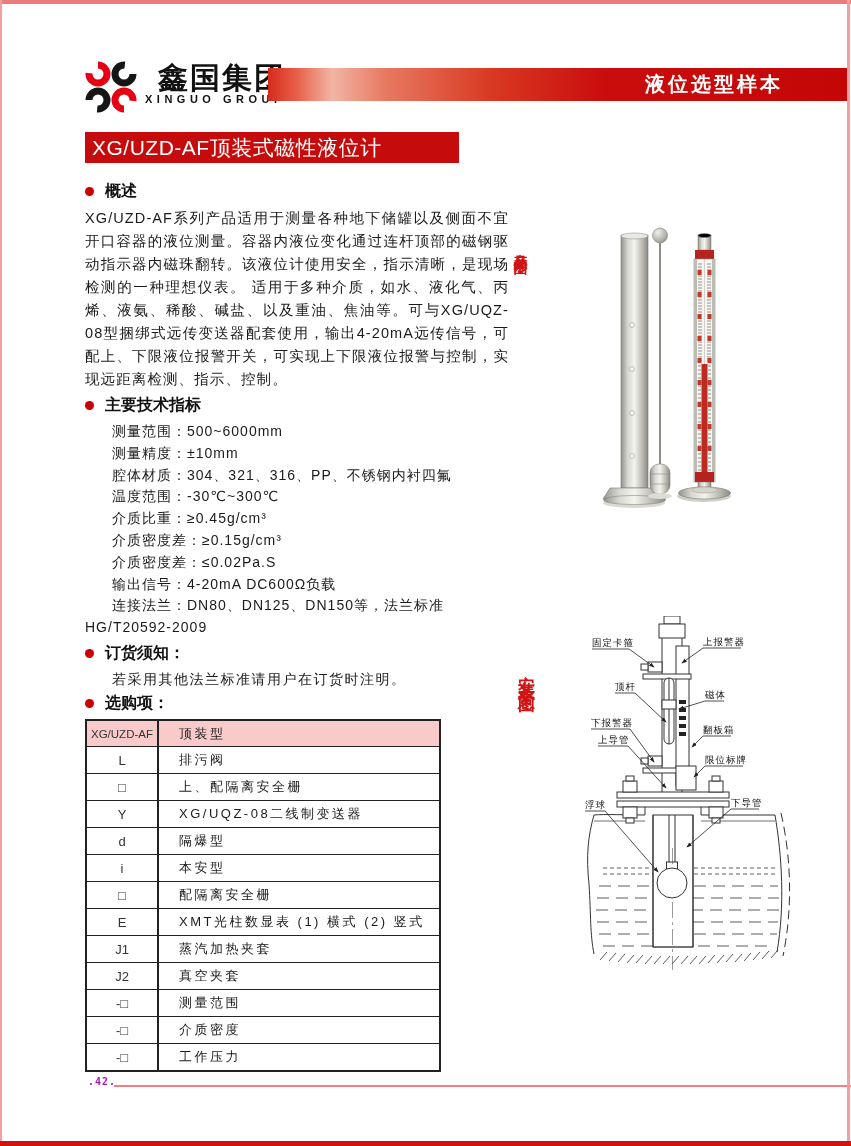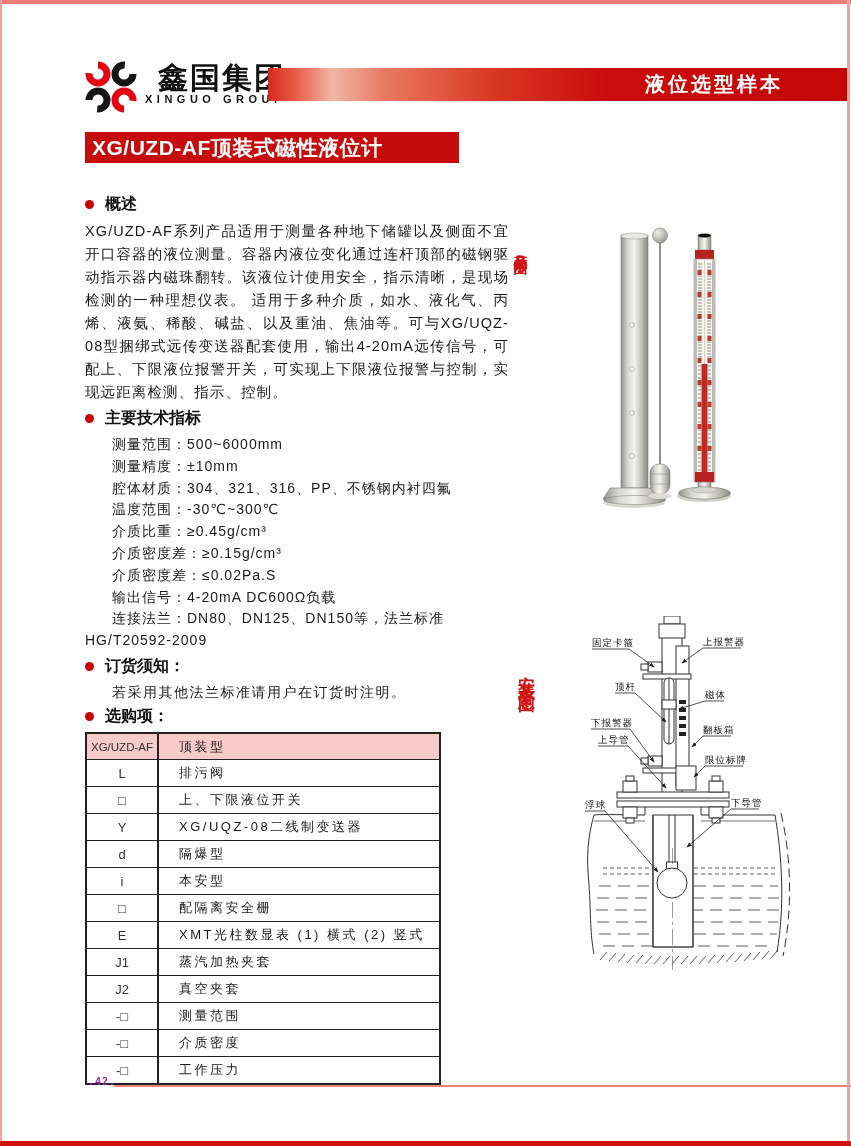--- a/index.html
+++ b/index.html
@@ -12,23 +12,23 @@
   .strip-right{position:absolute;left:847px;top:0;width:3px;height:1146px;background:#f2a0a0;z-index:9;}
   
   .logo-mark{position:absolute;left:84px;top:60px;}
   .brand-cn{position:absolute;left:158px;top:58px;font-size:30px;font-weight:bold;letter-spacing:2px;color:#111;}
   .brand-en{position:absolute;left:145px;top:93px;font-size:11px;font-weight:bold;letter-spacing:4.5px;color:#111;}
   .banner{position:absolute;left:268px;top:68px;width:581px;height:33px;
           background:linear-gradient(90deg,#d62b1c 0%,#e8604a 5%,#f2b5a5 11%,#e87a62 20%,#d93a23 38%,#c90d0d 58%,#c40606 100%);
           display:flex;align-items:center;justify-content:flex-end;}
   .banner-label{color:#fff;font-size:20px;font-weight:bold;letter-spacing:3px;padding-right:66px;}
   .title-bar{position:absolute;left:85px;top:132px;width:374px;height:31px;background:#c50b0b;
-             color:#fff;font-size:21px;font-weight:bold;letter-spacing:.5px;line-height:31px;padding-left:7px;box-sizing:border-box;}
-  
-  .main-col{position:absolute;left:85px;top:194px;width:424px;}
+             color:#fff;font-size:21px;font-weight:normal;letter-spacing:.5px;line-height:31px;padding-left:7px;box-sizing:border-box;}
+  
+  .main-col{position:absolute;left:85px;top:181px;width:424px;}
   .sec-h{display:flex;align-items:center;gap:11px;font-size:16px;font-weight:bold;color:#111;margin:0 0 5px 0;}
   .sec-h .dot{width:9px;height:9px;border-radius:50%;background:#c80000;flex:0 0 auto;}
   .overview-p{margin:2px 0 4px 0;font-size:14.5px;line-height:23px;letter-spacing:1.1px;text-align:justify;}
   .spec-list{margin:0 0 4px 0;padding:0;list-style:none;font-size:14px;line-height:21.8px;letter-spacing:1px;}
   .spec-list li{padding-left:27px;}
   .spec-list li.outdent{padding-left:0;text-indent:27px;}
   .order-note{margin:0 0 4px 0;padding-left:27px;font-size:14px;line-height:20px;letter-spacing:1.5px;}
   .options-table{border-collapse:collapse;width:356px;margin-top:3px;table-layout:fixed;padding-left:44px;}
   .options-table td{border:1px solid #222;height:27px;font-size:13px;box-sizing:border-box;}
   .options-table tr td:first-child{width:72px;text-align:center;border-right:2px solid #222;color:#333;}
@@ -110,21 +110,21 @@
           <tr class="head">
         <td>XG/UZD-AF</td>
         <td>顶装型</td>
       </tr>
       <tr>
             <td>L</td>
             <td>排污阀</td>
           </tr>
       <tr>
             <td>□</td>
-            <td>上、下限液位开关</td>
+            <td>上、配隔离安全栅</td>
           </tr>
       <tr>
             <td>Y</td>
             <td>XG/UQZ-08二线制变送器</td>
           </tr>
       <tr>
             <td>d</td>
             <td>隔爆型</td>
           </tr>
       <tr>

